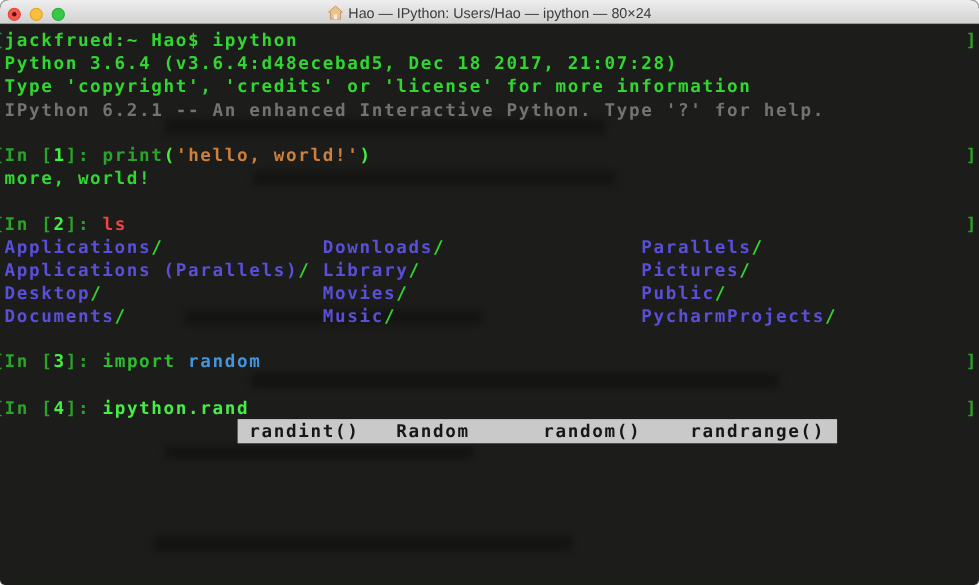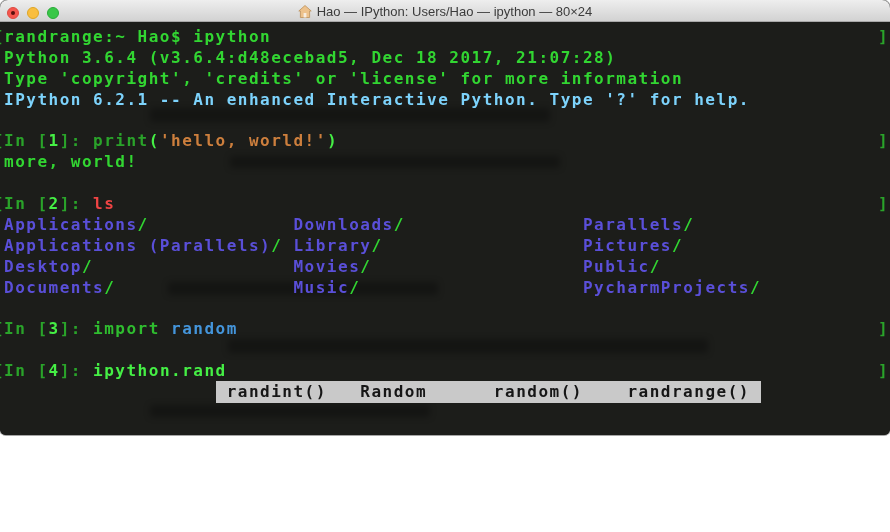--- a/index.html
+++ b/index.html
@@ -1,19 +1,19 @@
 <!DOCTYPE html>
 <html><head>
 <meta charset="utf-8">
 <style>
   * { margin:0; padding:0; box-sizing:border-box; }
   html,body { width:890px; height:532px; background:#ffffff; font-family:"Liberation Sans", sans-serif; }
 
   .window {
-    position:relative; width:890px; height:435px;
+    position:relative; width:890px; height:532px;
     border-radius:8px 8px 6px 6px; overflow:hidden;
     background:#1c1d1a;
     box-shadow:0 0 0 1px rgba(0,0,0,0.35);
   }
 
   
   .titlebar {
     position:relative; height:22px;
     background:linear-gradient(#eeeeee, #d2d2d2);
     border-bottom:1px solid #a8a8a8;
@@ -81,24 +81,24 @@
   </div>
 
   <div class="screen">
     <div class="ghost" style="left:150px; top:86px;  width:400px; height:14px;"></div>
     <div class="ghost" style="left:230px; top:134px; width:330px; height:12px;"></div>
     <div class="ghost" style="left:168px; top:260px; width:270px; height:13px;"></div>
     <div class="ghost" style="left:228px; top:317px; width:480px; height:14px;"></div>
     <div class="ghost" style="left:150px; top:383px; width:280px; height:12px;"></div>
     <div class="ghost" style="left:140px; top:465px; width:380px; height:14px;"></div>
     <div id="lines">
-        <div class="tline"><span class="edge-l" style="color: rgb(42, 163, 42);">[</span><span class="edge-r" style="color: rgb(42, 163, 42);">]</span><span style="color: rgb(50, 214, 50);">randrange:~ Hao$ ipython</span></div>
+        <div class="tline"><span class="edge-l" style="color: rgb(42, 163, 42);">[</span><span class="edge-r" style="color: rgb(42, 163, 42);">]</span><span style="color: rgb(50, 214, 50);">jackfrued:~ Hao$ ipython</span></div>
         <div class="tline"><span style="color: rgb(50, 214, 50);">Python 3.6.4 (v3.6.4:d48ecebad5, Dec 18 2017, 21:07:28)</span></div>
         <div class="tline"><span style="color: rgb(50, 214, 50);">Type 'copyright', 'credits' or 'license' for more information</span></div>
-        <div class="tline"><span style="color: #7dd3fc;">IPython 6.2.1 -- An enhanced Interactive Python. Type '?' for help.</span></div>
+        <div class="tline"><span style="color: #737373;">IPython 6.2.1 -- An enhanced Interactive Python. Type '?' for help.</span></div>
         <div class="tline"></div>
         <div class="tline"><span class="edge-l" style="color: rgb(42, 163, 42);">[</span><span class="edge-r" style="color: rgb(42, 163, 42);">]</span><span style="color: rgb(42, 163, 42);">In [</span><span style="color: rgb(69, 239, 69);">1</span><span style="color: rgb(42, 163, 42);">]: </span><span style="color: rgb(42, 163, 42);">print</span><span style="color: rgb(69, 239, 69);">(</span><span style="color: rgb(205, 127, 61);">'hello, world!'</span><span style="color: rgb(69, 239, 69);">)</span></div>
         <div class="tline"><span style="color: rgb(50, 214, 50);">more, world!</span></div>
         <div class="tline"></div>
         <div class="tline"><span class="edge-l" style="color: rgb(42, 163, 42);">[</span><span class="edge-r" style="color: rgb(42, 163, 42);">]</span><span style="color: rgb(42, 163, 42);">In [</span><span style="color: rgb(69, 239, 69);">2</span><span style="color: rgb(42, 163, 42);">]: </span><span style="color: #ef4444;">ls</span></div>
         <div class="tline"><span style="color: rgb(90, 79, 216);">Applications</span><span style="color: rgb(50, 214, 50);">/</span><span style="color: rgb(50, 214, 50);">             </span><span style="color: rgb(90, 79, 216);">Downloads</span><span style="color: rgb(50, 214, 50);">/</span><span style="color: rgb(50, 214, 50);">                </span><span style="color: rgb(90, 79, 216);">Parallels</span><span style="color: rgb(50, 214, 50);">/</span></div>
         <div class="tline"><span style="color: rgb(90, 79, 216);">Applications (Parallels)</span><span style="color: rgb(50, 214, 50);">/</span><span style="color: rgb(50, 214, 50);"> </span><span style="color: rgb(90, 79, 216);">Library</span><span style="color: rgb(50, 214, 50);">/</span><span style="color: rgb(50, 214, 50);">                  </span><span style="color: rgb(90, 79, 216);">Pictures</span><span style="color: rgb(50, 214, 50);">/</span></div>
         <div class="tline"><span style="color: rgb(90, 79, 216);">Desktop</span><span style="color: rgb(50, 214, 50);">/</span><span style="color: rgb(50, 214, 50);">                  </span><span style="color: rgb(90, 79, 216);">Movies</span><span style="color: rgb(50, 214, 50);">/</span><span style="color: rgb(50, 214, 50);">                   </span><span style="color: rgb(90, 79, 216);">Public</span><span style="color: rgb(50, 214, 50);">/</span></div>
         <div class="tline"><span style="color: rgb(90, 79, 216);">Documents</span><span style="color: rgb(50, 214, 50);">/</span><span style="color: rgb(50, 214, 50);">                </span><span style="color: rgb(90, 79, 216);">Music</span><span style="color: rgb(50, 214, 50);">/</span><span style="color: rgb(50, 214, 50);">                    </span><span style="color: rgb(90, 79, 216);">PycharmProjects</span><span style="color: rgb(50, 214, 50);">/</span></div>
         <div class="tline"></div>

